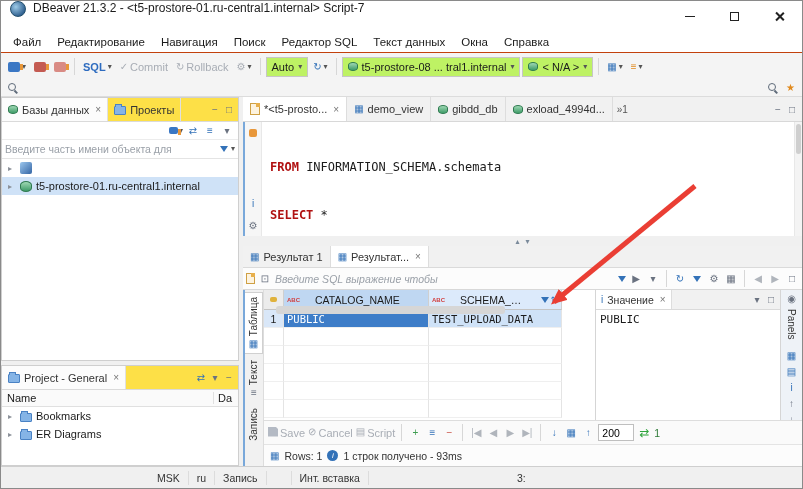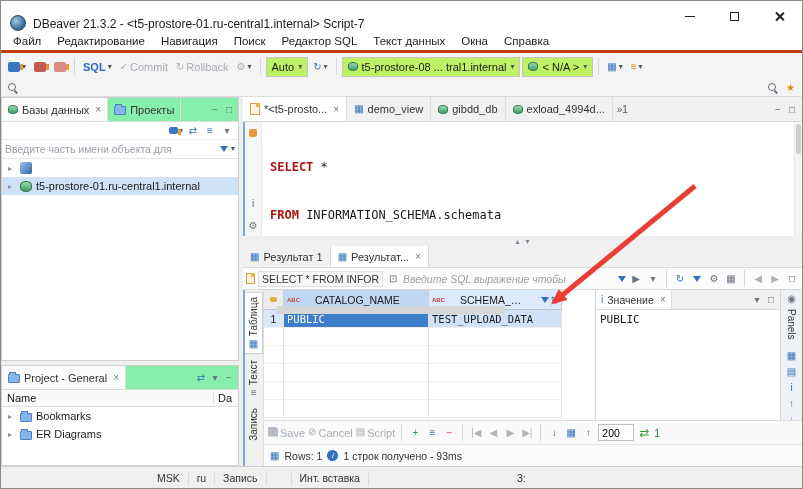--- a/index.html
+++ b/index.html
@@ -1,32 +1,32 @@
 <!DOCTYPE html>
 <html><head>
 <meta charset="utf-8">
 <style>
   * { box-sizing: border-box; margin: 0; padding: 0; }
   html,body { background:#d8d8d8; }
   .win{width:803px;height:489px;border:1px solid #8a8a8a;display:flex;flex-direction:column;position:relative;background:#f0f0f0;font-family:"Liberation Sans",sans-serif;font-size:11px;color:#1b1b1b;overflow:hidden}
 
   
-  .titlebar{height:30px;background:#fff;display:flex;align-items:flex-end;padding-left:9px;gap:7px;flex:0 0 auto}
+  .titlebar{height:30px;background:#fff;display:flex;align-items:flex-start;padding-left:9px;gap:7px;flex:0 0 auto}
   .appicon{width:16px;height:16px;border-radius:50%;background:radial-gradient(circle at 35% 35%,#9ecbe8,#2e5e8e 75%);border:1px solid #24506e;flex:0 0 auto}
   .title{font-size:12px;white-space:nowrap}
   .wbtns{margin-left:auto;display:flex;height:100%}
   .wbtn{width:45px;display:flex;align-items:center;justify-content:center}
   .sh-min{width:10px;height:1px;background:#222}
   .sh-max{width:9px;height:9px;border:1px solid #222}
   .sh-x{position:relative;width:11px;height:11px}
   .sh-x::before,.sh-x::after{content:"";position:absolute;left:5px;top:0;width:1.5px;height:11px;background:#222}
   .sh-x::before{transform:rotate(45deg)}.sh-x::after{transform:rotate(-45deg)}
 
   
-  .menubar{height:22px;background:#fff;display:flex;align-items:center;padding-left:4px;border-bottom:3px solid #c2410c;flex:0 0 auto;font-size:11.5px}
+  .menubar{height:22px;background:#fff;display:flex;align-items:center;padding-left:4px;border-bottom:1px solid #c2410c;flex:0 0 auto;font-size:11.5px}
   .menuitem{padding:0 8px;white-space:nowrap}
 
   
   .tbar{height:27px;background:#f4f4f4;display:flex;align-items:center;padding:0 4px;gap:2px;flex:0 0 auto}
   .tbar.slim{height:17px;border-bottom:1px solid #dcdcdc}
   .tbtn{display:flex;align-items:center;gap:2px;padding:2px 3px;border-radius:2px}
   .combo{display:flex;align-items:center;gap:4px;border:1px solid #c6c6c6;background:#bef264;height:20px;padding:0 5px;white-space:nowrap}
   .car{font-size:8px;color:#555;line-height:1}
   .vsep{width:1px;height:17px;background:#d7d7d7;margin:0 3px;flex:0 0 auto}
   .ic{font-size:10px;line-height:1}
@@ -42,21 +42,21 @@
   .plug.red{background:#c45b52}.plug.red2{background:#d98b84}
   .plug.tiny{width:9px;height:7px}
 
   
   .main{flex:1;display:flex;min-height:0}
   .leftcol{width:238px;display:flex;flex-direction:column;flex:0 0 auto;min-height:0}
   .panel{background:#fff;border:1px solid #cfcfcf;display:flex;flex-direction:column;min-height:0}
   .dbpanel{height:264px}
   .hsplit{height:4px}
   .projpanel{flex:1}
-  .ptabs{height:24px;background:#86efac;border-bottom:1px solid #dadada;display:flex;align-items:center;padding-right:2px;flex:0 0 auto}
+  .ptabs{height:24px;background:#fde047;border-bottom:1px solid #dadada;display:flex;align-items:center;padding-right:2px;flex:0 0 auto}
   .ptab{display:flex;align-items:center;gap:4px;padding:0 6px;height:100%;border-right:1px solid #e0e0e0;color:#333;white-space:nowrap}
   .ptab.active{background:#fcfcfc}
   .x{font-size:10px;color:#777;margin-left:2px}
   .pico{display:inline-flex;align-items:center;justify-content:center;min-width:14px;height:14px;font-size:10px;color:#6a7280;gap:1px}
   .pico.blue{color:#3372b8}.pico.dis2{color:#b0b5bc}.pico.grn{color:#3f9e52}.pico.redp{color:#c94f44}.pico.grn2{color:#2fa43c;font-size:12px}
   .picons{height:18px;display:flex;align-items:center;gap:3px;padding:0 4px;border-bottom:1px solid #ececec}
   .filterrow{height:19px;display:flex;align-items:center;border-bottom:1px solid #e4e4e4;padding:0 3px;gap:3px}
   .filterinput{flex:1;border:none;outline:none;font-size:10.5px;color:#444;font-family:inherit;background:transparent;min-width:20px}
   .filterinput::placeholder{color:#9aa0a8}
   .tree{flex:1;overflow:hidden}
@@ -374,22 +374,22 @@
         <div class="edtools">
           <span class="pico">
               <span class="stmt"></span>
             </span>
           <span class="spacer"></span>
           <span class="pico blue">i</span>
           <span class="pico">⚙</span>
         </div>
         <div class="codewrap">
           <div class="code">
+            <div class="cl"><span class="kw">FROM</span><span> INFORMATION_SCHEMA.schemata</span></div>
             <div class="cl"><span class="kw">SELECT</span><span> *</span></div>
-            <div class="cl"><span class="kw">FROM</span><span> INFORMATION_SCHEMA.schemata</span></div>
             <div class="cl cur"><span class="kw">WHERE</span><span> schema_name = </span><span class="kw">UPPER</span><span>(</span><span class="str">'test_upload_data'</span><span>);</span></div>
           </div>
           <div class="hscroll">
             <span class="sarr">◂</span>
             <span class="htrack">
                 <span class="thumbh"></span>
               </span>
             <span class="sarr">▸</span>
           </div>
         </div>
@@ -410,21 +410,20 @@
               <span>Результат 1</span>
             </span>
           <span class="rtab active">
               <span class="ic bluec">▦</span>
               <span>Результат...</span>
               <span class="x">×</span>
             </span>
         </div>
         <div class="fbar">
           <span class="sqlfile small"></span>
-          <span class="srclbl">SELECT * FROM INFOR</span>
           <span class="pico">⊡</span>
           <input class="fltinput" placeholder="Введите SQL выражение чтобы" style="">
           <span class="funnel"></span>
           <span class="pico">▶</span>
           <span class="pico">▾</span>
           <span class="vsep"></span>
           <span class="pico blue">↻</span>
           <span class="pico blue">
               <span class="funnel"></span>
             </span>

